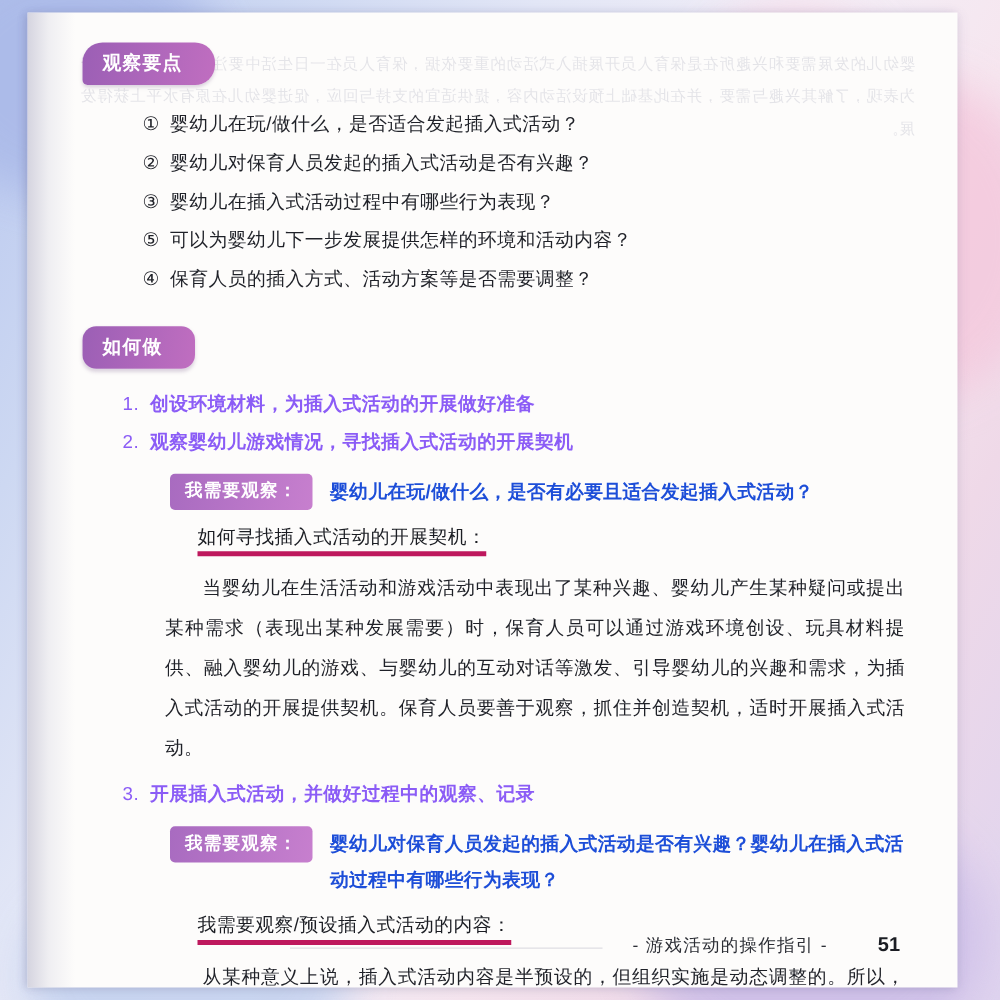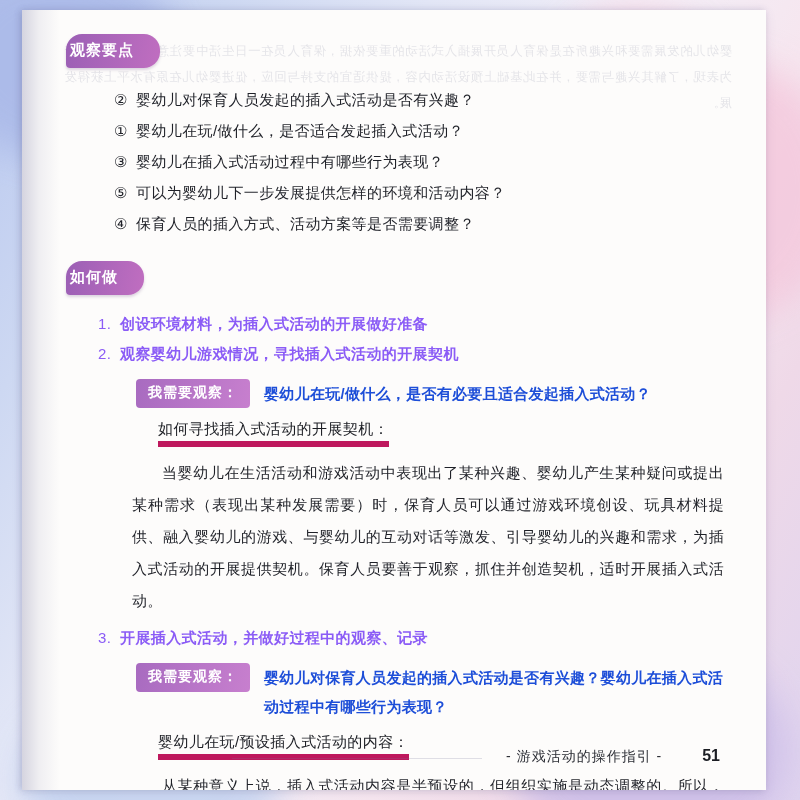--- a/index.html
+++ b/index.html
@@ -72,30 +72,30 @@
     position: relative;
     padding: 24px 42px 0 58px;
     box-sizing: border-box;
     color: #23252c;
   }
 
   
   .banner {
     display: inline-block;
     position: relative;
-    padding: 7px 26px 8px 4px;
+    padding: 7px 26px 8px 16px;
     color: #ffffff;
     font-size: 15px;
     font-weight: bold;
     letter-spacing: 1px;
     border-radius: 16px 16px 16px 4px;
     box-shadow: 0 2px 3px rgba(120,90,140,.25);
   }
   .banner-observe { background: linear-gradient(100deg, #9b5fb5 0%, #c06ec0 100%); }
-  .banner-how { background: linear-gradient(100deg, #9b5fb5 0%, #c06ec0 100%); }
+  .banner-how { background: linear-gradient(100deg, #9b5fb5 0%, #c06ec0 100%); border-radius: 11px; }
   .banner-row { margin-left: -14px; }
 
   
   .obs-list {
     margin: 16px 0 0 0;
     padding: 0 0 0 34px;
     list-style: none;
   }
   .obs-list li {
     font-size: 15px;
@@ -144,21 +144,21 @@
     max-width: 505px;
   }
 
   
   .sub-underline {
     margin: 12px 0 0 78px;
     font-size: 15px;
     letter-spacing: .4px;
     color: #1b1d23;
     display: inline-block;
-    border-bottom: 6px solid #be185d;
+    border-bottom: 4px solid #be185d;
     padding-bottom: 2px;
   }
 
   
   .para {
     margin: 10px 0 0 52px;
     font-size: 15px;
     line-height: 32px;
     letter-spacing: .3px;
     text-align: justify;
@@ -215,24 +215,24 @@
     <div id="gutter"></div>
 
     <div id="content">
 
       <div class="banner-row">
         <span class="banner banner-observe">观察要点</span>
       </div>
 
       <ul class="obs-list">
         <li>
+          <span class="obs-num">①</span><span>婴幼儿在玩/做什么，是否适合发起插入式活动？</span>
+        </li>
+        <li>
           <span class="obs-num">②</span><span>婴幼儿对保育人员发起的插入式活动是否有兴趣？</span>
-        </li>
-        <li>
-          <span class="obs-num">①</span><span>婴幼儿在玩/做什么，是否适合发起插入式活动？</span>
         </li>
         <li>
           <span class="obs-num">③</span><span>婴幼儿在插入式活动过程中有哪些行为表现？</span>
         </li>
         <li>
           <span class="obs-num">⑤</span><span>可以为婴幼儿下一步发展提供怎样的环境和活动内容？</span>
         </li>
         <li>
           <span class="obs-num">④</span><span>保育人员的插入方式、活动方案等是否需要调整？</span>
         </li>
@@ -267,21 +267,21 @@
           <span class="step-num">3.</span><span>开展插入式活动，并做好过程中的观察、记录</span>
         </li>
       </ul>
 
       <div class="need-row">
         <span class="need-tag">我需要观察：</span>
         <span class="need-text">婴幼儿对保育人员发起的插入式活动是否有兴趣？婴幼儿在插入式活动过程中有哪些行为表现？</span>
       </div>
 
       <div>
-        <span class="sub-underline">婴幼儿在玩/预设插入式活动的内容：</span>
+        <span class="sub-underline">我需要观察/预设插入式活动的内容：</span>
       </div>
 
       <p class="para">从某种意义上说，插入式活动内容是半预设的，但组织实施是动态调整的。所以，保育人员需要对婴幼儿的发展特点、插入式活动的内容非常熟悉，才能灵活地根据婴幼儿当下发展需要提供有效的插入</p>
 
     </div>
 
     <div id="footrule"></div>
     <div id="footer">
       <span class="caption">- 游戏活动的操作指引 -</span>
       <span class="pageno">51</span>

